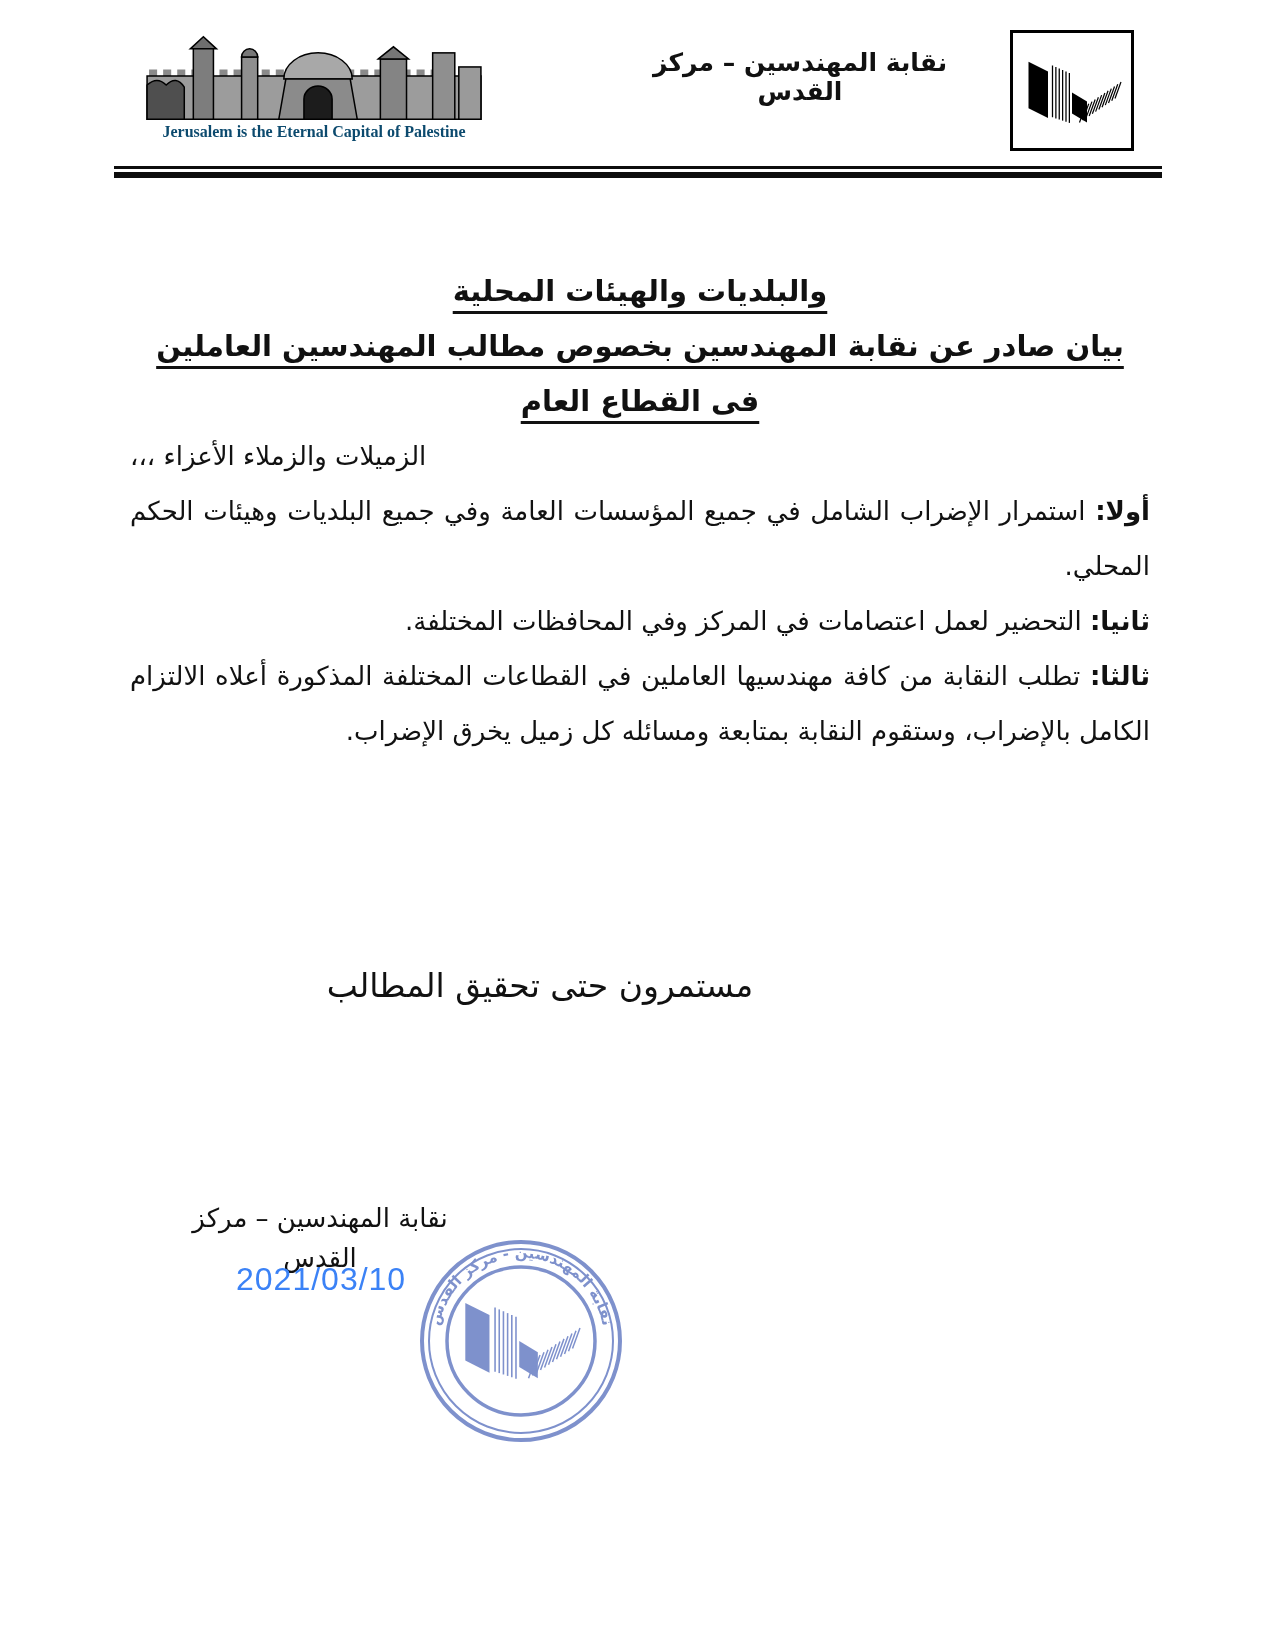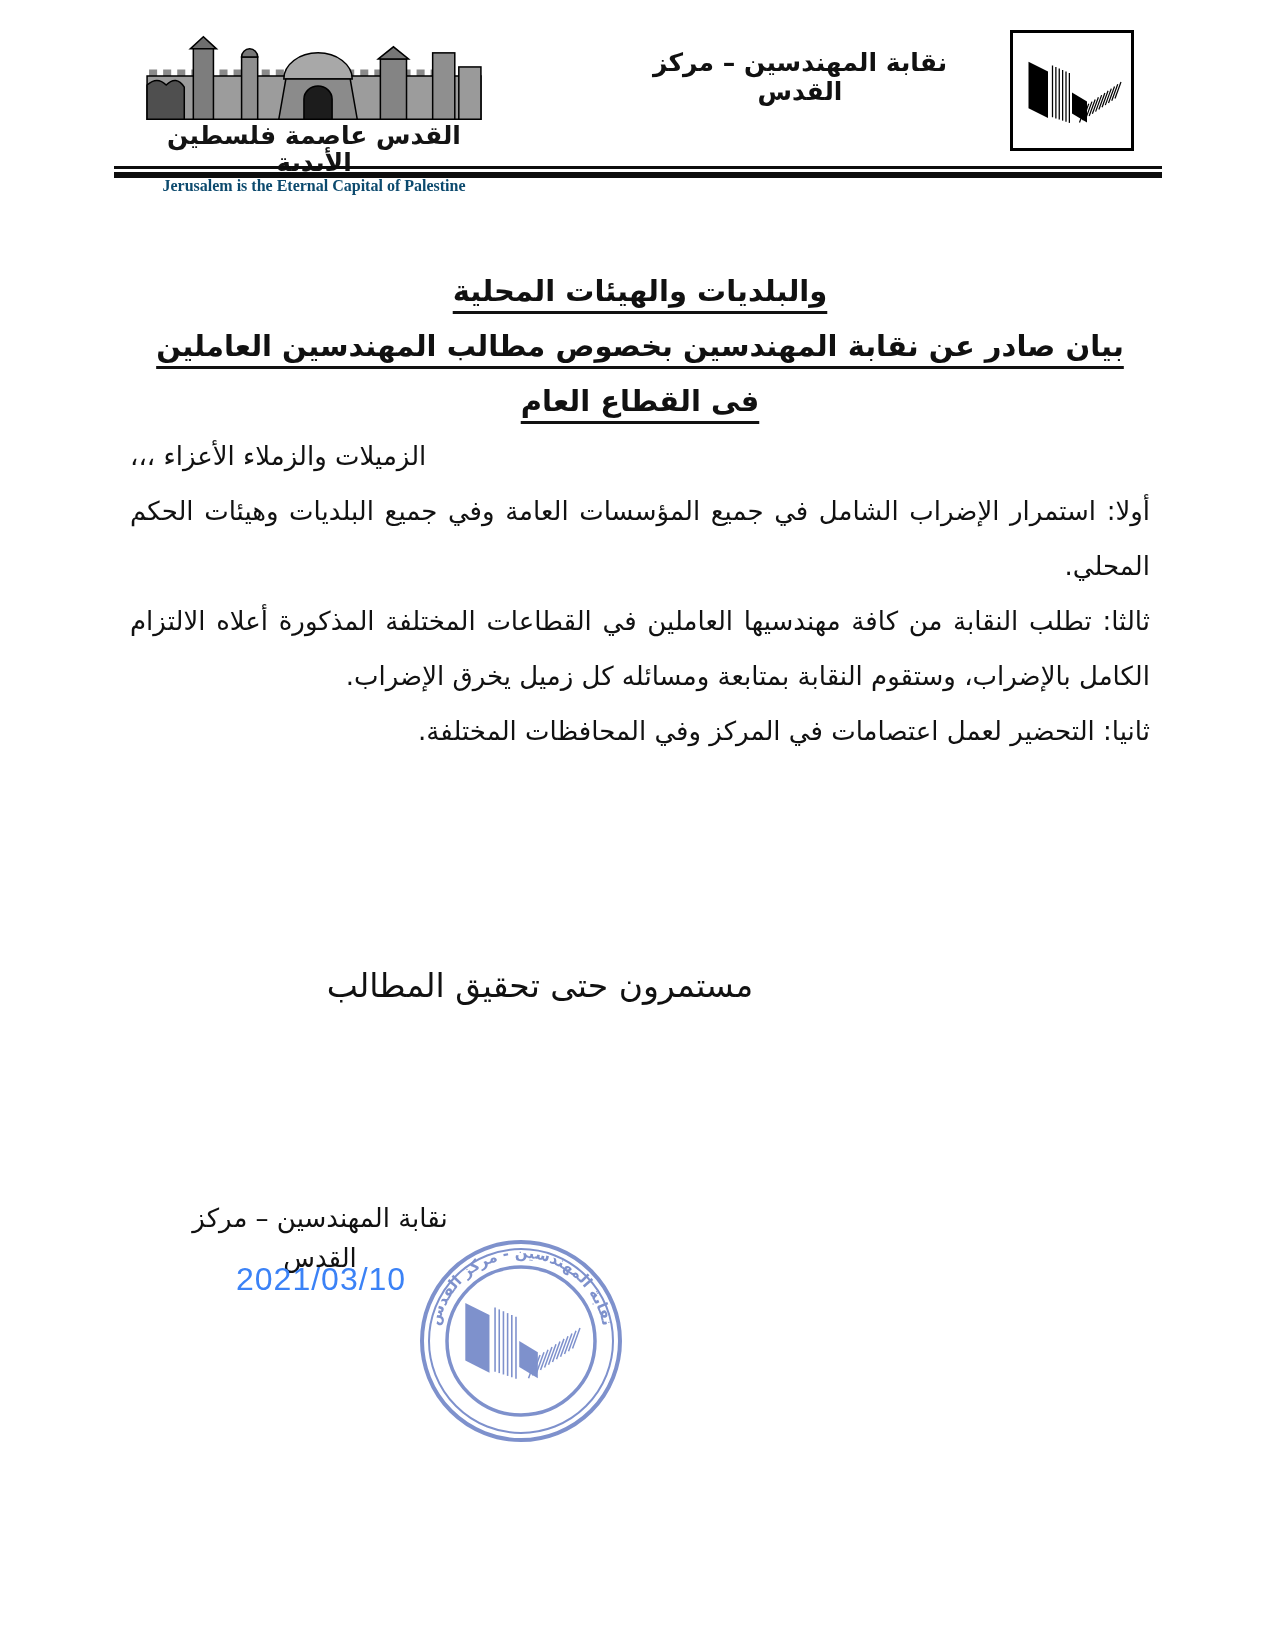--- a/index.html
+++ b/index.html
@@ -26,21 +26,21 @@
   .header-rule .thin  { height:3px; background:#0d0d0d; }
   .header-rule .gap   { height:3px; background:transparent; }
   .header-rule .thick { height:6px; background:#0d0d0d; }
 
   
   .body-text { position:absolute; left:130px; top:264px; width:1020px;
                direction:rtl; font-size:26px; line-height:55px; text-align:justify; }
   .doc-title-line { text-align:center; font-weight:bold; font-size:29px; }
   .u { text-decoration:underline; text-decoration-thickness:2.5px; text-underline-offset:10px; }
   .greeting { text-align:left; }
-  .para b { font-weight:normal;margin-top:16px; }
+  .para b { font-weight:bold;margin-top:16px; }
 
   .closing   { position:absolute; left:130px; top:966px; width:820px; text-align:center;
                font-size:33px; direction:rtl; }
   .signature { position:absolute; left:178px; top:1198px; width:284px; text-align:center;
                font-size:26px; line-height:40px; direction:rtl; }
   .date      { position:absolute; left:236px; top:1258px; font-family:"Liberation Sans", sans-serif;
                font-size:32px; line-height:42px; color:#3b82f6; letter-spacing:1px; direction:ltr; }
 
   .stamp { position:absolute; left:418px; top:1238px; width:206px; height:206px; opacity:0.88; }
 
@@ -94,21 +94,20 @@
         <path d="M106,24 A8,8 0 0 1 122,24 Z" fill="#777"></path>
         <path d="M148,46 A34,26 0 0 1 216,46 Z" fill="#a8a8a8"></path>
         <path d="M150,46 L214,46 L221,86 L143,86 Z" fill="#8b8b8b"></path>
         <path d="M168,86 L168,66 A14,13 0 0 1 196,66 L196,86 Z" fill="#1c1c1c"></path>
         <rect x="244" y="26" width="26" height="60" fill="#848484"></rect>
         <path d="M242,26 L257,14 L272,26 Z" fill="#777"></path>
         <rect x="296" y="20" width="22" height="66" fill="#8f8f8f"></rect>
         <rect x="322" y="34" width="22" height="52" fill="#9a9a9a"></rect>
       </g>
     </svg>
-    <div class="cap-ar">القدس عاصمة فلسطين الأبدية</div>
     <div class="cap-en">Jerusalem is the Eternal Capital of Palestine</div>
   </div>
 
   <div class="org-title">نقابة المهندسين – مركز القدس</div>
 
   <div class="logo-box">
     <svg viewBox="0 0 136 110">
       <use href="#eng-logo"></use>
     </svg>
   </div>
@@ -117,22 +116,22 @@
     <div class="thin"></div>
       <div class="gap"></div>
       <div class="thick"></div>
   </div>
 
   <div class="body-text">
     <div class="doc-title-line"><span class="u">والبلديات والهيئات المحلية</span></div>
     <div class="doc-title-line"><span class="u">بيان صادر عن نقابة المهندسين بخصوص مطالب المهندسين العاملين فى القطاع العام</span></div>
     <div class="greeting">الزميلات والزملاء الأعزاء ،،،</div>
     <div class="para"><b>أولا:</b><span> استمرار الإضراب الشامل في جميع المؤسسات العامة وفي جميع البلديات وهيئات الحكم المحلي.</span></div>
+    <div class="para"><b>ثانيا:</b><span> التحضير لعمل اعتصامات في المركز وفي المحافظات المختلفة.</span></div>
     <div class="para"><b>ثالثا:</b><span> تطلب النقابة من كافة مهندسيها العاملين في القطاعات المختلفة المذكورة أعلاه الالتزام الكامل بالإضراب، وستقوم النقابة بمتابعة ومسائله كل زميل يخرق الإضراب.</span></div>
-    <div class="para"><b>ثانيا:</b><span> التحضير لعمل اعتصامات في المركز وفي المحافظات المختلفة.</span></div>
   </div>
 
   <div class="closing">مستمرون حتى تحقيق المطالب</div>
 
   <div class="signature">نقابة المهندسين – مركز القدس</div>
   <div class="date">2021/03/10</div>
 
   <svg class="stamp" viewBox="0 0 206 206">
     <g fill="none" stroke="#6d82c6">
       <circle cx="103" cy="103" r="99" stroke-width="4"></circle>

